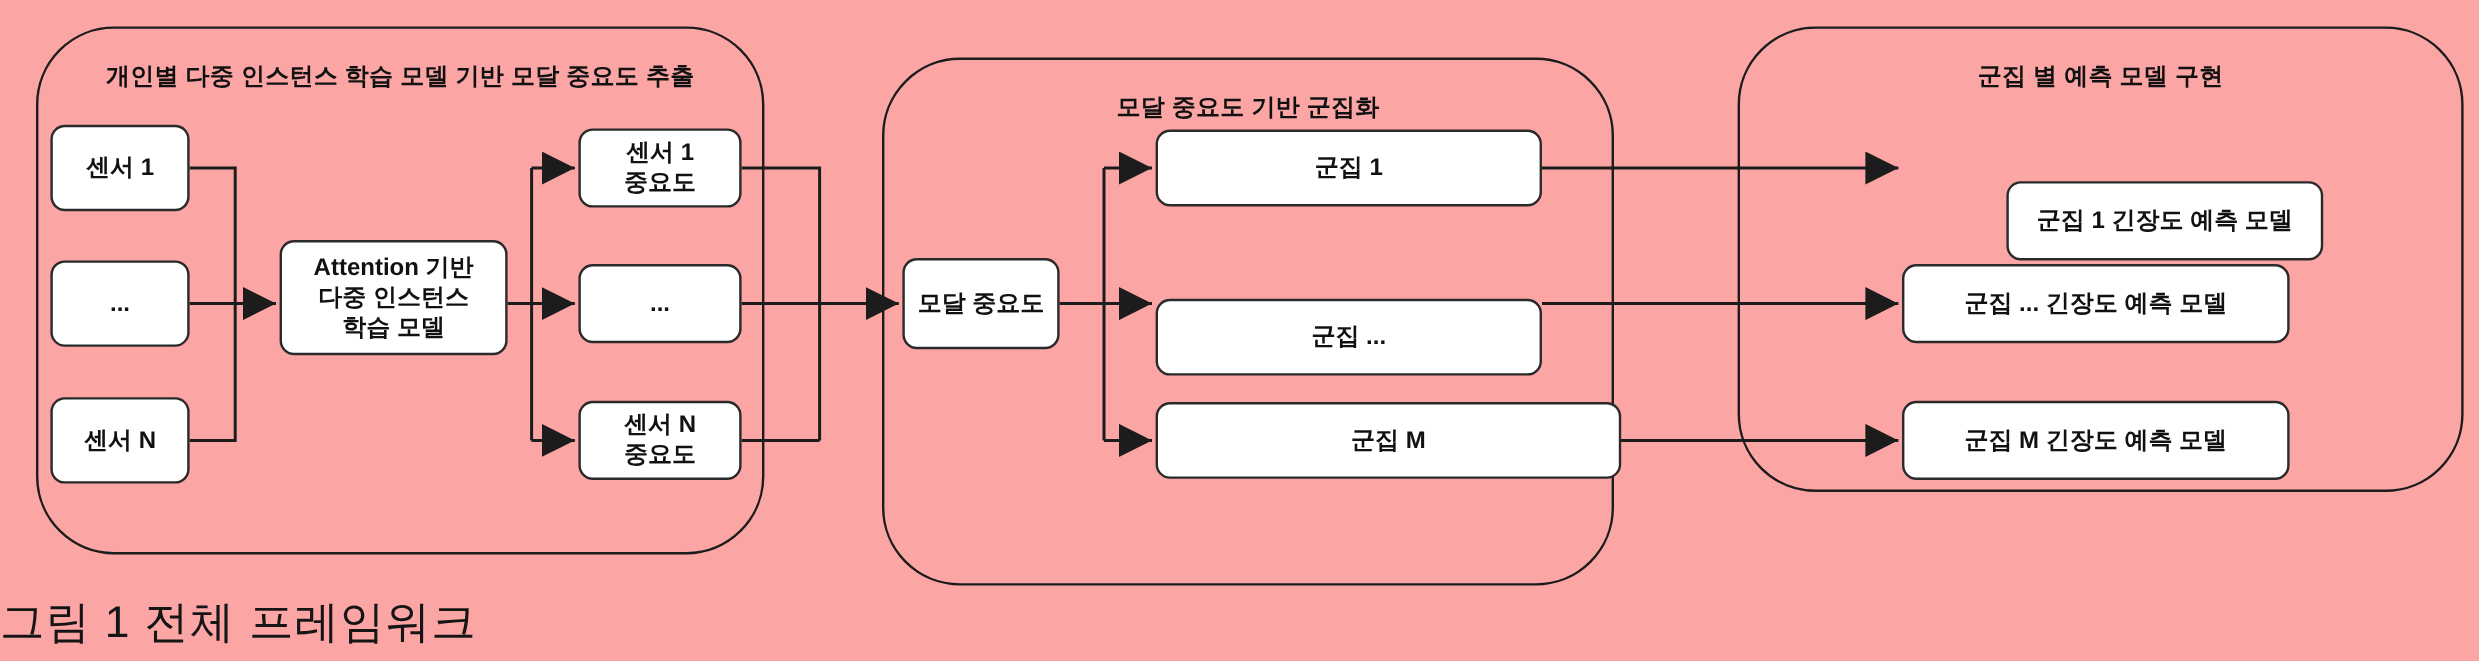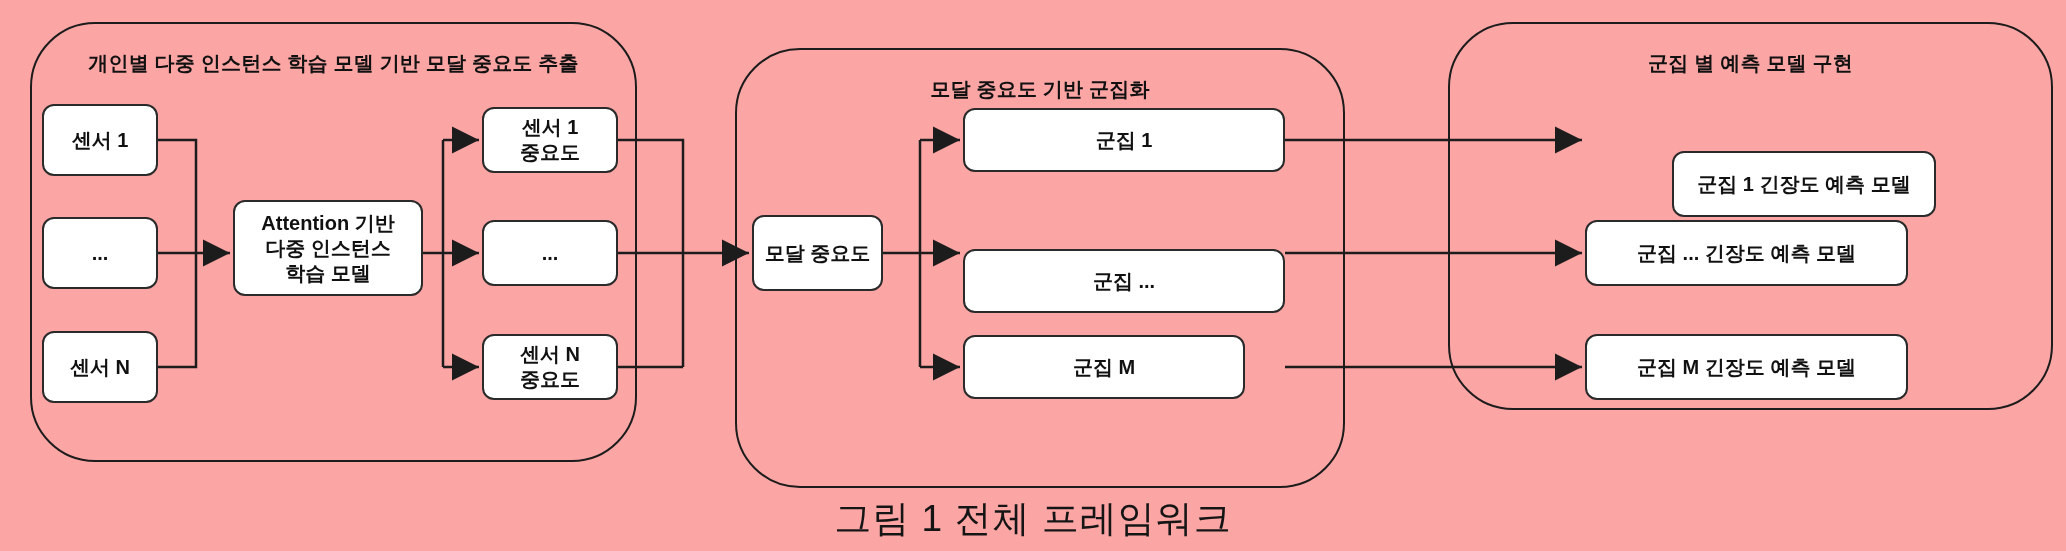--- a/index.html
+++ b/index.html
@@ -29,28 +29,28 @@
   #n-sensorN   {left:42px;  top:331px; width:116px; height:72px;}
   #n-attention {left:233px; top:200px; width:190px; height:96px;}
   #n-imp1      {left:482px; top:107px; width:136px; height:66px;}
   #n-impdots   {left:482px; top:220px; width:136px; height:66px;}
   #n-impN      {left:482px; top:334px; width:136px; height:66px;}
 
   
   #n-modal      {left:752px; top:215px; width:131px; height:76px;text-align:center;}
   #n-cluster1   {left:963px; top:108px; width:322px; height:64px;}
   #n-clusterdots{left:963px; top:221px; width:322px; height:64px;margin-top:28px;}
-  #n-clusterM   {left:963px; top:335px; width:282px; height:64px;}
+  #n-clusterM   {left:963px; top:335px; width:388px; height:64px;}
 
   
   #n-pred1   {left:1672px; top:107px; width:264px; height:66px;margin-top:44px;}
   #n-preddots{left:1585px; top:220px; width:323px; height:66px;}
   #n-predM   {left:1585px; top:334px; width:323px; height:66px;}
 
-  .caption{position:absolute;left:0;top:494px;width:2066px;text-align:center;
+  .caption{position:absolute;left:0;top:494px;width:2066px;
     font-size:37px;font-weight:normal;color:#151515;letter-spacing:1px;}
 </style>
 </head>
 <body>
 
 <div class="stage">
 
   <div class="panel" id="panel1">
     <div class="panel-title">개인별 다중 인스턴스 학습 모델 기반 모달 중요도 추출</div>
   </div>

